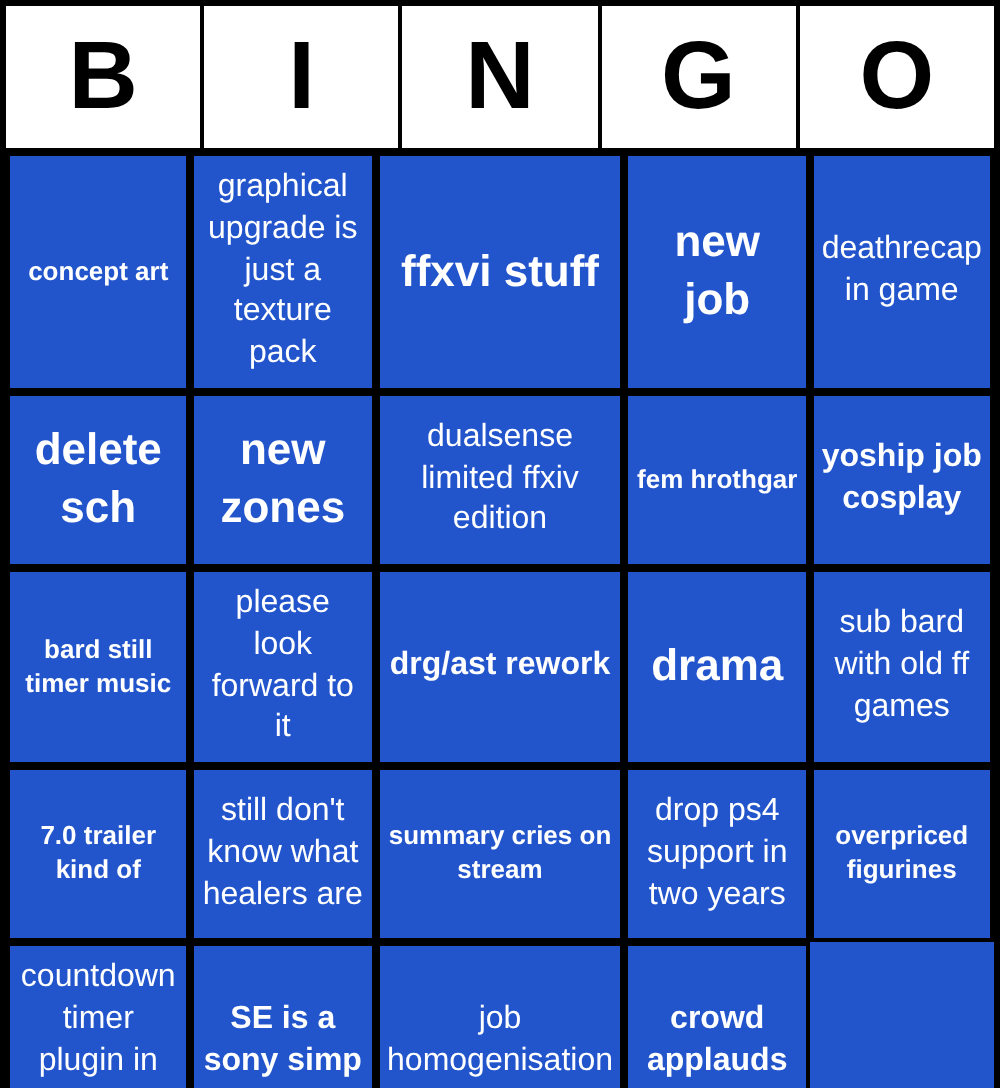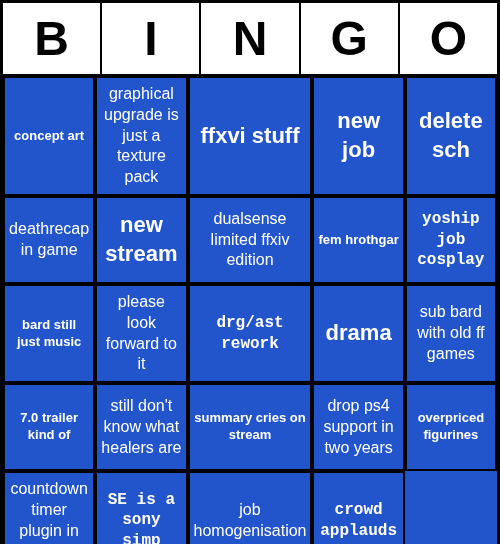--- a/index.html
+++ b/index.html
@@ -46,21 +46,20 @@
       display: flex;
       align-items: center;
       justify-content: center;
       min-height: 88px;
       background: #2255cc;
       line-height: 1.3;
     }
     .bingo-cell.large-text {
       font-size: 16px;
       font-weight: bold;
-      font-family: Liberation Mono, monospace;
     }
     .bingo-cell.xl-text {
       font-size: 22px;
       font-weight: bold;
     }
     .bingo-cell.medium-text {
       font-size: 13px;
       font-weight: bold;
     }
   </style>
@@ -73,27 +72,27 @@
       <div class="bingo-header-cell">I</div>
       <div class="bingo-header-cell">N</div>
       <div class="bingo-header-cell">G</div>
       <div class="bingo-header-cell">O</div>
     </div>
   <div class="bingo-grid">
   <div class="bingo-cell medium-text">concept art</div>
       <div class="bingo-cell">graphical upgrade is just a texture pack</div>
       <div class="bingo-cell xl-text">ffxvi stuff</div>
       <div class="bingo-cell xl-text">new job</div>
+      <div class="bingo-cell">deathrecap in game</div>
       <div class="bingo-cell xl-text">delete sch</div>
-      <div class="bingo-cell">deathrecap in game</div>
-      <div class="bingo-cell xl-text">new stream</div>
+      <div class="bingo-cell xl-text">new zones</div>
       <div class="bingo-cell">dualsense limited ffxiv edition</div>
       <div class="bingo-cell medium-text">fem hrothgar</div>
       <div class="bingo-cell large-text">yoship job cosplay</div>
-      <div class="bingo-cell medium-text">bard still just music</div>
+      <div class="bingo-cell medium-text">bard still timer music</div>
       <div class="bingo-cell">please look forward to it</div>
       <div class="bingo-cell large-text">drg/ast rework</div>
       <div class="bingo-cell xl-text">drama</div>
       <div class="bingo-cell">sub bard with old ff games</div>
       <div class="bingo-cell medium-text">7.0 trailer kind of</div>
       <div class="bingo-cell">still don't know what healers are</div>
       <div class="bingo-cell medium-text">summary cries on stream</div>
       <div class="bingo-cell">drop ps4 support in two years</div>
       <div class="bingo-cell medium-text">overpriced figurines</div>
       <div class="bingo-cell">countdown timer plugin in game</div>

